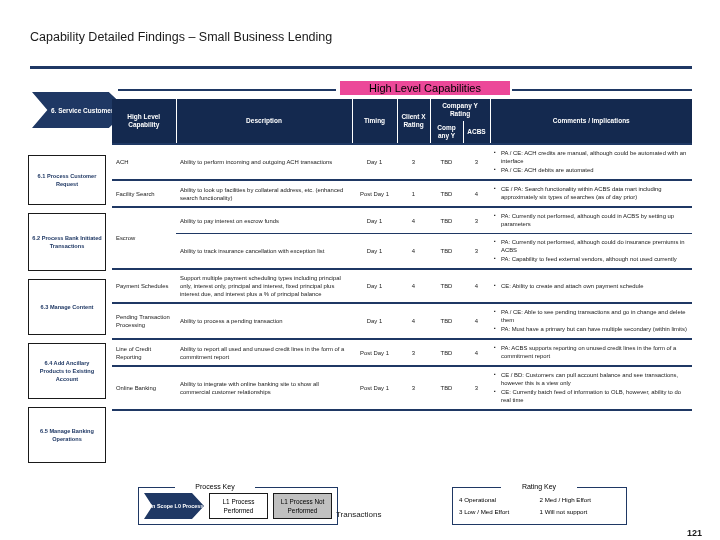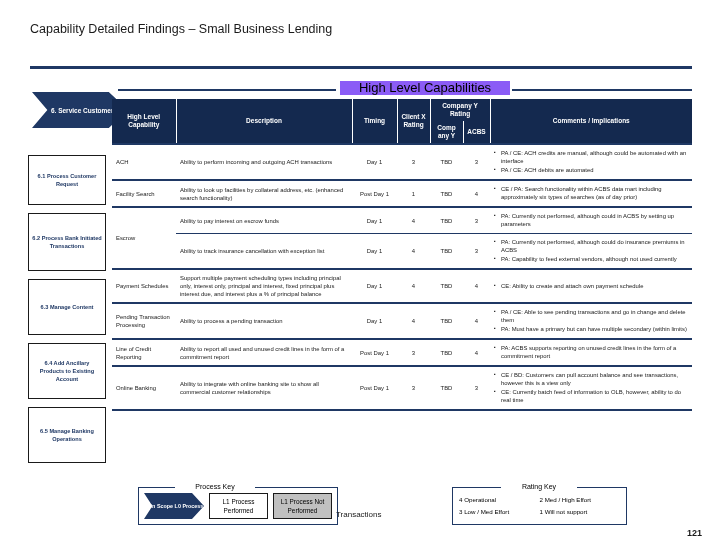--- a/index.html
+++ b/index.html
@@ -30,21 +30,21 @@
   .slide-title {
     font-size: 15px;
     font-weight: bold;
     color: #1a1a1a;
     letter-spacing: .1px;
     line-height: 18px;
   }
   .slide-subtitle {
     font-size: 12.5px;
     color: #1a1a1a;
-    margin-top: 0;
+    margin-top: 8px;
     line-height: 15px;
   }
   .title-rule {
     position: absolute;
     left: 30px;
     top: 66px;
     width: 662px;
     height: 3px;
     background: #1f3864;
   }
@@ -64,23 +64,23 @@
     background: #1f3864;
   }
   .banner-line.left  { left: 0;    width: 218px; }
   .banner-line.right { right: 0;   width: 180px; }
   .banner-text {
     position: absolute;
     left: 222px;
     top: -2px;
     width: 170px;
     text-align: center;
-    font-size: 13px;
+    font-size: 11px;
     color: #000;
-    background: #8b5cf6;
+    background: #ec4899;
     line-height: 14px;
   }
 
   
   .chevron {
     position: absolute;
     left: 32px;
     top: 92px;
     width: 96px;
     height: 36px;

